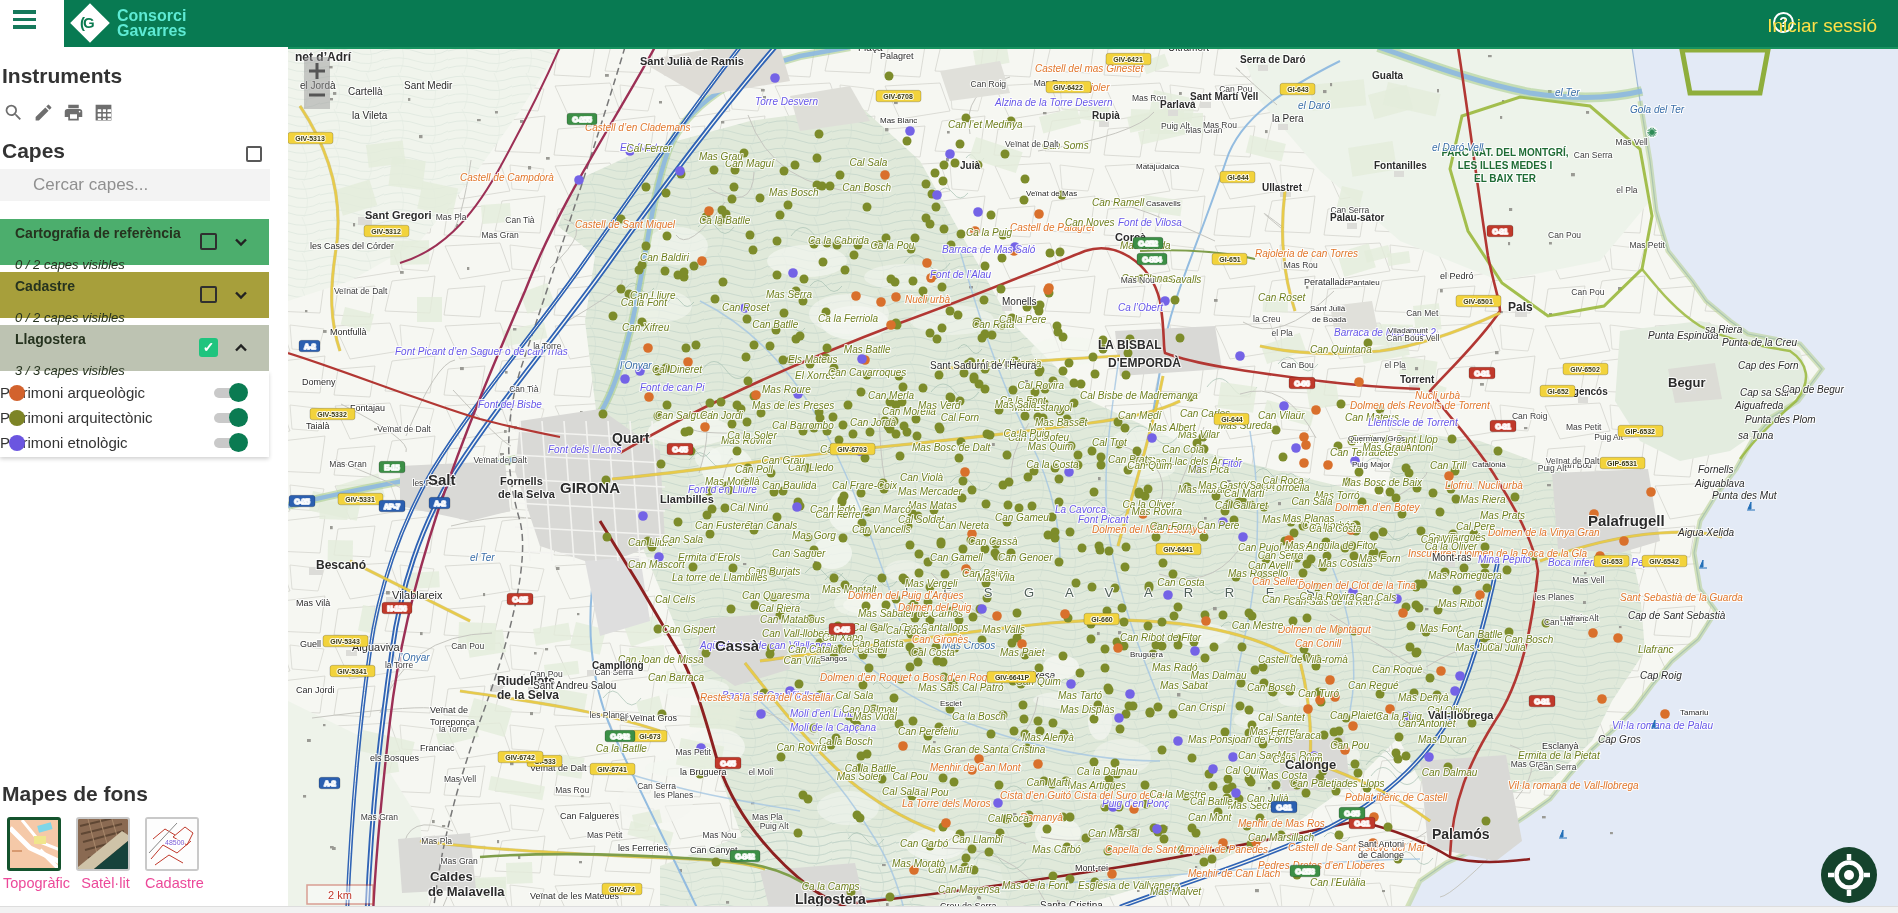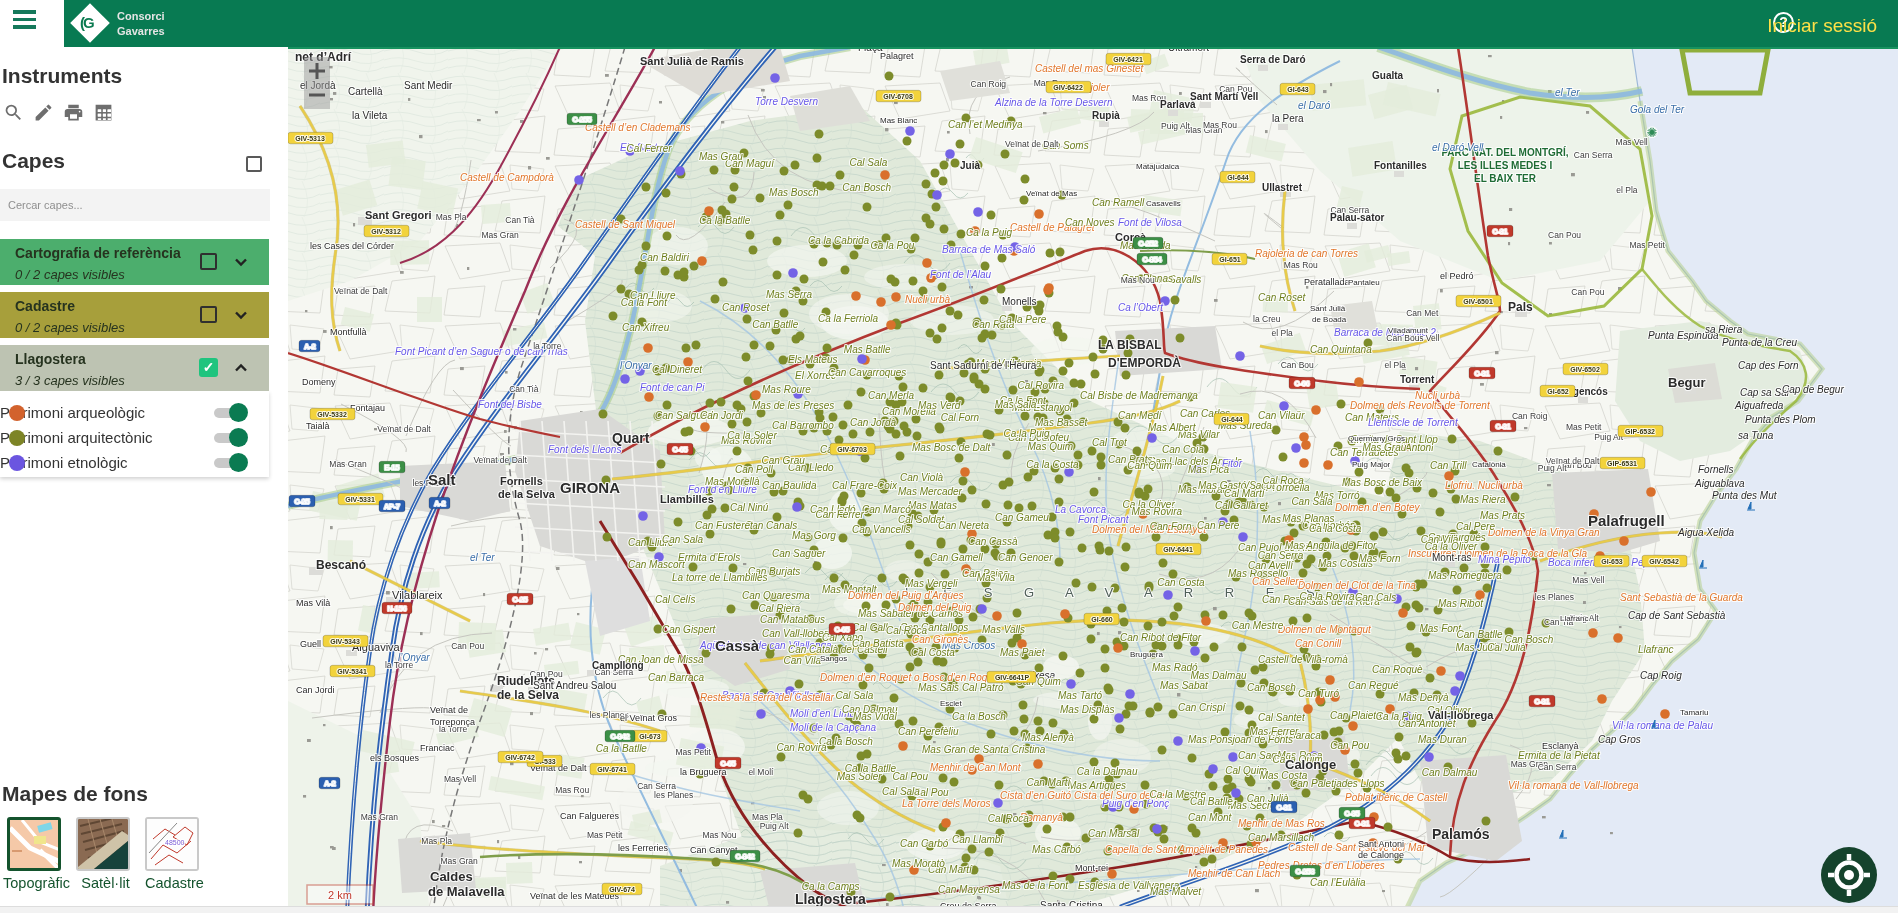--- a/index.html
+++ b/index.html
@@ -1,46 +1,46 @@
 <!DOCTYPE html>
 <html><head><meta charset="utf-8"><style>
 *{margin:0;padding:0;box-sizing:border-box}
 body{width:1898px;height:913px;overflow:hidden;font-family:"Liberation Sans",sans-serif;background:#fff;position:relative}
 .header{position:absolute;left:0;top:0;width:1898px;height:47px;background:#087a52}
 .hambox{position:absolute;left:0;top:0;width:64px;height:47px;background:#fff}
 .ham{position:absolute;left:13px;top:10px;width:23px}
 .ham div{height:3.5px;background:#15795b;margin-bottom:4px}
 .logo{position:absolute;left:76px;top:9px;width:28px;height:28px;background:#fff;transform:rotate(45deg)}
-.brand{position:absolute;left:117px;top:9px;color:#e5e5e5;font-size:11px;font-weight:bold;line-height:14.5px}
+.brand{position:absolute;left:117px;top:9px;color:#5eead4;font-size:16px;font-weight:bold;line-height:14.5px}
 .login{position:absolute;right:21px;top:15px;color:#fde047;font-size:19px}
 .qmark{position:absolute;right:104px;top:12px;width:21px;height:21px;border:2.5px solid #fff;border-radius:50%;color:#fff;font-size:14px;font-weight:bold;text-align:center;line-height:16px}
 .side{position:absolute;left:0;top:47px;width:288px;height:866px;background:#fff}
 h2{font-size:21px;color:#333;font-weight:600;padding-left:2px}
 .icons{padding:14px 0 0 3px;display:flex;gap:9px}
 .icons svg{width:21px;height:21px}
-.capesrow{position:relative;margin-top:26px}
+.capesrow{position:relative;margin-top:16px}
 .cb{position:absolute;right:26px;top:7px;width:16px;height:16px;border:2px solid #595959;border-radius:2px}
-.search{margin-top:16px;margin-bottom:18px;width:270px;height:32px;background:#f3f3f3;color:#8f8f8f;font-size:11px;line-height:32px;padding-left:8px}
+.search{margin-top:6px;margin-bottom:18px;width:270px;height:32px;background:#f3f3f3;color:#8f8f8f;font-size:17px;line-height:32px;padding-left:33px}
 .grp{width:269px;height:46px;margin-top:7px;position:relative;padding:6px 18px 0 15px}
 .grp .t{font-size:14px;font-weight:bold;color:#26331f}
-.grp .s{font-size:13px;font-style:italic;color:#26331f;margin-top:6px}
+.grp .s{font-size:13px;font-style:italic;color:#26331f;margin-top:16px}
 .grp .box{position:absolute;left:200px;top:14px;width:17px;height:17px;border:2px solid #2f2f2f;border-radius:2px}
 .grp .boxc{position:absolute;left:199px;top:13px;width:19px;height:19px;background:#1fc47e;border-radius:3px;color:#fff;text-align:center;line-height:19px;font-size:14px;font-weight:bold}
 .chev{position:absolute;left:234px;top:16px;width:14px;height:14px}
 .legend{width:269px;background:#fff;box-shadow:0 2px 4px rgba(0,0,0,0.18);padding:9px 0 2px 0}
 .lrow{position:relative;height:25px;line-height:25px;font-size:15px;color:#333;}
 .ldot{position:absolute;left:9px;top:4.5px;width:16px;height:16px;border-radius:50%}
 .tog{position:absolute;left:214px;top:7.5px;width:32px;height:10px;background:#c9c9c9;border-radius:5px}
 .tog div{position:absolute;right:-2px;top:-4.5px;width:19px;height:19px;border-radius:50%;background:#0a7b52}
 .fons{position:absolute;left:0;top:735px;width:260px}
 .thumbs{display:flex;gap:15px;padding:11px 0 0 7px}
 .th{width:54px;height:54px;border:2px solid #c9c9c9;border-radius:3px;overflow:hidden;position:relative}
 .th.sel{border:3px solid #14532d}
 .tlabels{display:flex;padding-left:2px;margin-top:4px}
-.tlabels span{width:69px;text-align:center;font-size:14.5px;color:#14532d}
+.tlabels span{width:69px;text-align:center;font-size:14.5px;color:#ec4899}
 .map{position:absolute;left:288px;top:47px;width:1610px;height:866px;overflow:hidden}
 .hscroll{position:absolute;left:0;top:906px;width:1898px;height:7px;background:#f2f2f2;border-top:1px solid #ddd}
 </style></head><body>
 <div class="map"><svg width="1610" height="867" viewBox="288 46 1610 867" font-family="Liberation Sans, sans-serif">
 <defs>
 <pattern id="cont" width="64" height="36" patternUnits="userSpaceOnUse">
  <path d="M0,5 Q16,1 32,6 T64,5" fill="none" stroke="#bdd0c6" stroke-width="0.7"></path>
  <path d="M0,14 Q18,9 34,15 T64,13" fill="none" stroke="#bdd0c6" stroke-width="0.7"></path>
  <path d="M0,23 Q14,18 32,24 T64,22" fill="none" stroke="#c4d5ca" stroke-width="0.7"></path>
  <path d="M0,31 Q17,26 33,32 T64,30" fill="none" stroke="#bdd0c6" stroke-width="0.7"></path>

